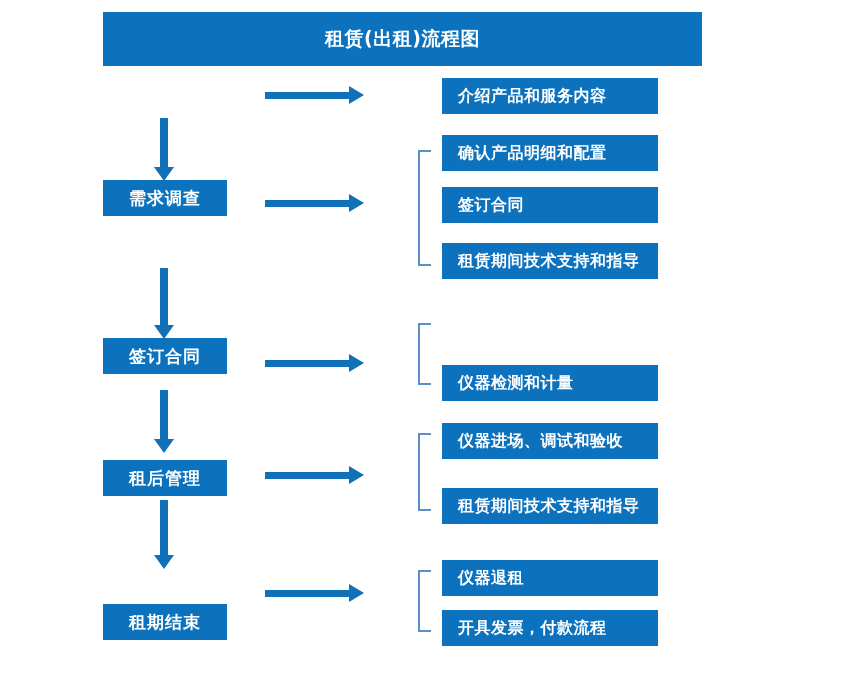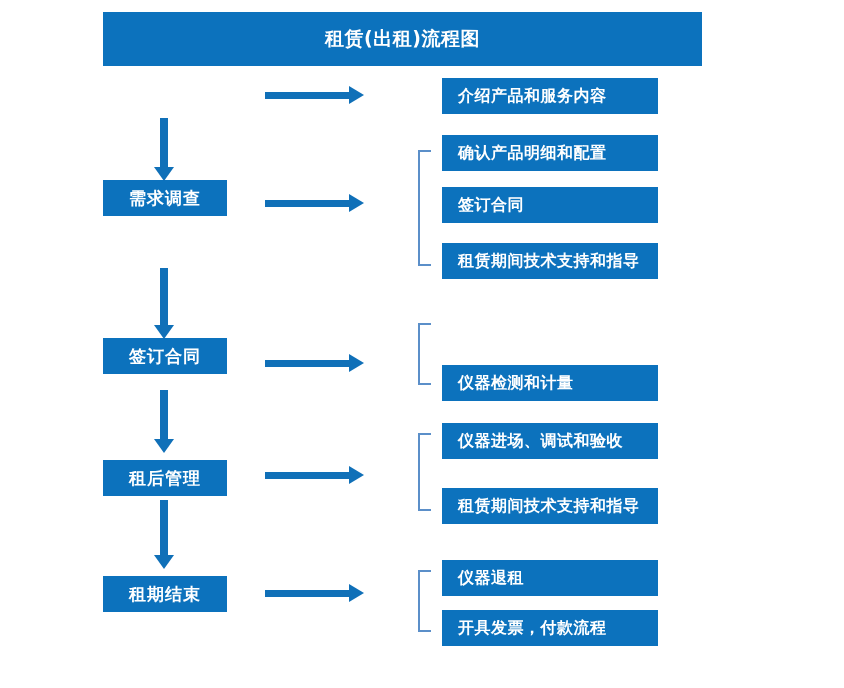--- a/index.html
+++ b/index.html
@@ -114,21 +114,21 @@
 
   <div class="title-bar">租赁(出租)流程图</div>
 
 
   <div class="stage-box" style="top:180px;">需求调查</div>
 
   <div class="stage-box" style="top:338px;">签订合同</div>
 
   <div class="stage-box" style="top:460px;text-align:center;">租后管理</div>
 
-  <div class="stage-box" style="top:576px;font-family:Liberation Serif, serif;">租期结束</div>
+  <div class="stage-box" style="top:604px;font-family:Liberation Serif, serif;">租期结束</div>
 
   <div class="v-arrow" style="top:118px; height:50px;"></div>
 
   <div class="v-arrow" style="top:268px; height:58px;"></div>
 
   <div class="v-arrow" style="top:390px; height:50px;"></div>
 
   <div class="v-arrow" style="top:500px; height:56px;"></div>
 
   <div class="h-arrow" style="top:92px;"></div>

